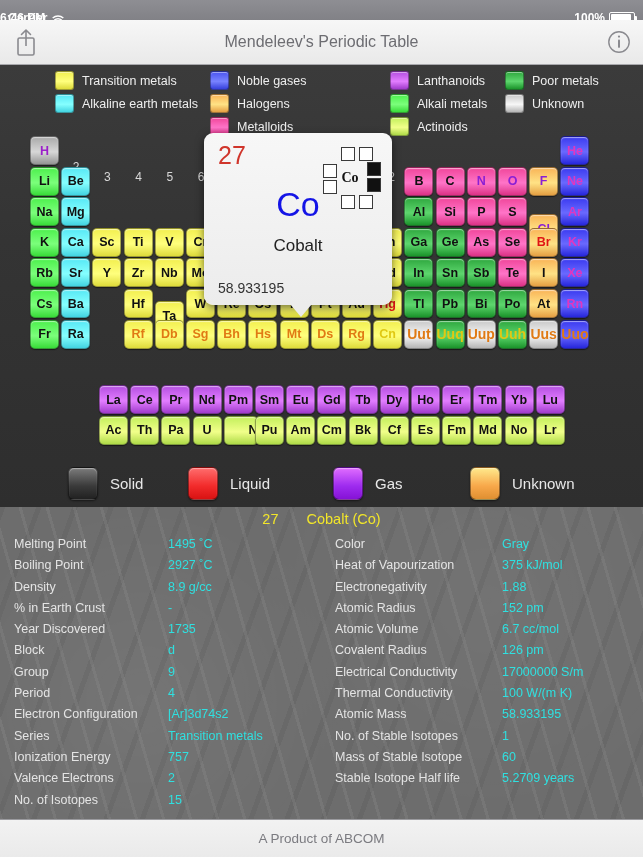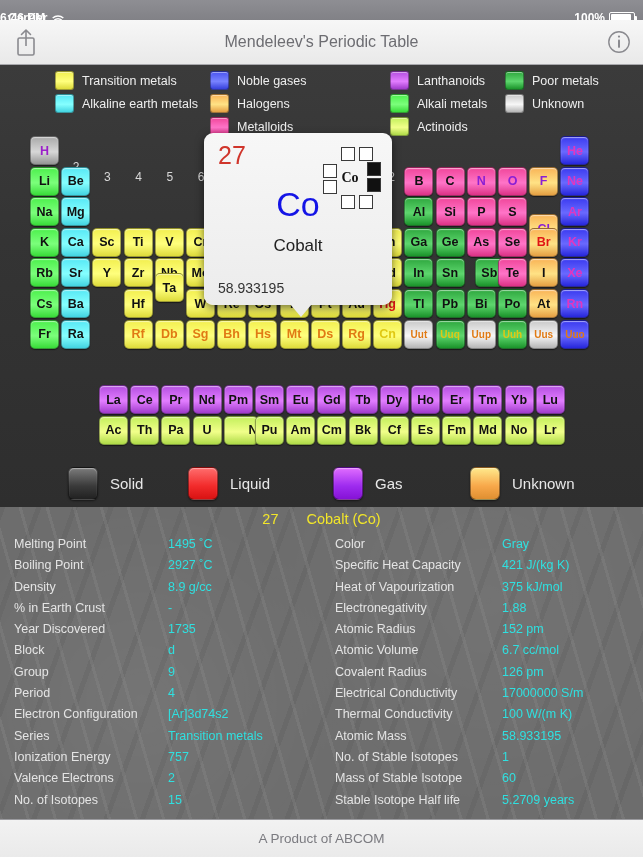--- a/index.html
+++ b/index.html
@@ -60,21 +60,21 @@
 
   
   .el{
     position:absolute;width:29px;height:29px;border-radius:5px;
     display:flex;align-items:center;justify-content:center;
     font-size:12.5px;font-weight:bold;
     box-shadow:inset 0 1px 1px rgba(255,255,255,.55),0 1px 1px rgba(0,0,0,.5);
     border:1px solid rgba(0,0,0,.35);
     box-sizing:border-box;cursor:pointer;
   }
-  .el.small{font-size:10px;}
+  .el.small{font-size:14px;}
 
   
   .state-legend{position:absolute;left:0;top:394px;width:643px;height:48px;}
   .st-item{position:absolute;display:flex;align-items:center;gap:12px;}
   .st-sw{width:28px;height:31px;border-radius:6px;border:1px solid rgba(0,0,0,.4);
          box-shadow:inset 0 1px 1px rgba(255,255,255,.4),0 1px 2px rgba(0,0,0,.5);}
   .st-lbl{color:#e8e8e8;font-size:15px;}
 
   
   .popup{
@@ -293,28 +293,28 @@
         <div class="el" style="left: 154.8px; top: 193.4px; background: linear-gradient(rgb(242, 239, 79) 0%, rgb(255, 255, 125) 55%, rgb(222, 219, 59) 100%); color: rgb(17, 17, 17);">Nb</div>
         <div class="el" style="left: 186px; top: 193.4px; background: linear-gradient(rgb(242, 239, 79) 0%, rgb(255, 255, 125) 55%, rgb(222, 219, 59) 100%); color: rgb(17, 17, 17);">Mo</div>
         <div class="el" style="left: 217.2px; top: 193.4px; background: linear-gradient(rgb(242, 239, 79) 0%, rgb(255, 255, 125) 55%, rgb(222, 219, 59) 100%); color: rgb(17, 17, 17);">Tc</div>
         <div class="el" style="left: 248.4px; top: 193.4px; background: linear-gradient(rgb(242, 239, 79) 0%, rgb(255, 255, 125) 55%, rgb(222, 219, 59) 100%); color: rgb(17, 17, 17);">Ru</div>
         <div class="el" style="left: 279.6px; top: 193.4px; background: linear-gradient(rgb(242, 239, 79) 0%, rgb(255, 255, 125) 55%, rgb(222, 219, 59) 100%); color: rgb(17, 17, 17);">Rh</div>
         <div class="el" style="left: 310.8px; top: 193.4px; background: linear-gradient(rgb(242, 239, 79) 0%, rgb(255, 255, 125) 55%, rgb(222, 219, 59) 100%); color: rgb(17, 17, 17);">Pd</div>
         <div class="el" style="left: 342px; top: 193.4px; background: linear-gradient(rgb(242, 239, 79) 0%, rgb(255, 255, 125) 55%, rgb(222, 219, 59) 100%); color: rgb(17, 17, 17);">Ag</div>
         <div class="el" style="left: 373.2px; top: 193.4px; background: linear-gradient(rgb(242, 239, 79) 0%, rgb(255, 255, 125) 55%, rgb(222, 219, 59) 100%); color: rgb(17, 17, 17);">Cd</div>
         <div class="el" style="left: 404.4px; top: 193.4px; background: linear-gradient(rgb(47, 168, 63) 0%, rgb(93, 214, 109) 55%, rgb(27, 148, 43) 100%); color: rgb(17, 17, 17);">In</div>
         <div class="el" style="left: 435.6px; top: 193.4px; background: linear-gradient(rgb(47, 168, 63) 0%, rgb(93, 214, 109) 55%, rgb(27, 148, 43) 100%); color: rgb(17, 17, 17);">Sn</div>
-        <div class="el" style="left: 466.8px; top: 193.4px; background: linear-gradient(rgb(47, 168, 63) 0%, rgb(93, 214, 109) 55%, rgb(27, 148, 43) 100%); color: rgb(17, 17, 17); margin-left: 8px;">Sb</div>
+        <div class="el" style="left: 466.8px; top: 193.4px; background: linear-gradient(rgb(47, 168, 63) 0%, rgb(93, 214, 109) 55%, rgb(27, 148, 43) 100%); color: rgb(17, 17, 17);">Sb</div>
         <div class="el" style="left: 498px; top: 193.4px; background: linear-gradient(rgb(240, 70, 154) 0%, rgb(255, 116, 200) 55%, rgb(220, 50, 134) 100%); color: rgb(17, 17, 17);">Te</div>
         <div class="el" style="left: 529.2px; top: 193.4px; background: linear-gradient(rgb(249, 180, 87) 0%, rgb(255, 226, 133) 55%, rgb(229, 160, 67) 100%); color: rgb(17, 17, 17);">I</div>
         <div class="el" style="left: 560.4px; top: 193.4px; background: linear-gradient(rgb(59, 59, 240) 0%, rgb(105, 105, 255) 55%, rgb(39, 39, 220) 100%); color: rgb(224, 54, 192);">Xe</div>
         <div class="el" style="left: 30px; top: 224px; background: linear-gradient(rgb(77, 240, 77) 0%, rgb(123, 255, 123) 55%, rgb(57, 220, 57) 100%); color: rgb(17, 17, 17);">Cs</div>
         <div class="el" style="left: 61.2px; top: 224px; background: linear-gradient(rgb(87, 232, 245) 0%, rgb(133, 255, 255) 55%, rgb(67, 212, 225) 100%); color: rgb(17, 17, 17);">Ba</div>
         <div class="el" style="left: 123.6px; top: 224px; background: linear-gradient(rgb(242, 239, 79) 0%, rgb(255, 255, 125) 55%, rgb(222, 219, 59) 100%); color: rgb(17, 17, 17);">Hf</div>
-        <div class="el" style="left: 154.8px; top: 208px; background: linear-gradient(rgb(242, 239, 79) 0%, rgb(255, 255, 125) 55%, rgb(222, 219, 59) 100%); color: rgb(17, 17, 17);">Ta</div>
+        <div class="el" style="left: 154.8px; top: 236px; background: linear-gradient(rgb(242, 239, 79) 0%, rgb(255, 255, 125) 55%, rgb(222, 219, 59) 100%); color: rgb(17, 17, 17);">Ta</div>
         <div class="el" style="left: 186px; top: 224px; background: linear-gradient(rgb(242, 239, 79) 0%, rgb(255, 255, 125) 55%, rgb(222, 219, 59) 100%); color: rgb(17, 17, 17);">W</div>
         <div class="el" style="left: 217.2px; top: 224px; background: linear-gradient(rgb(242, 239, 79) 0%, rgb(255, 255, 125) 55%, rgb(222, 219, 59) 100%); color: rgb(17, 17, 17);">Re</div>
         <div class="el" style="left: 248.4px; top: 224px; background: linear-gradient(rgb(242, 239, 79) 0%, rgb(255, 255, 125) 55%, rgb(222, 219, 59) 100%); color: rgb(17, 17, 17);">Os</div>
         <div class="el" style="left: 279.6px; top: 224px; background: linear-gradient(rgb(242, 239, 79) 0%, rgb(255, 255, 125) 55%, rgb(222, 219, 59) 100%); color: rgb(17, 17, 17);">Ir</div>
         <div class="el" style="left: 310.8px; top: 224px; background: linear-gradient(rgb(242, 239, 79) 0%, rgb(255, 255, 125) 55%, rgb(222, 219, 59) 100%); color: rgb(17, 17, 17);">Pt</div>
         <div class="el" style="left: 342px; top: 224px; background: linear-gradient(rgb(242, 239, 79) 0%, rgb(255, 255, 125) 55%, rgb(222, 219, 59) 100%); color: rgb(17, 17, 17);">Au</div>
         <div class="el" style="left: 373.2px; top: 224px; background: linear-gradient(rgb(242, 239, 79) 0%, rgb(255, 255, 125) 55%, rgb(222, 219, 59) 100%); color: rgb(224, 20, 20);">Hg</div>
         <div class="el" style="left: 404.4px; top: 224px; background: linear-gradient(rgb(47, 168, 63) 0%, rgb(93, 214, 109) 55%, rgb(27, 148, 43) 100%); color: rgb(17, 17, 17);">Tl</div>
         <div class="el" style="left: 435.6px; top: 224px; background: linear-gradient(rgb(47, 168, 63) 0%, rgb(93, 214, 109) 55%, rgb(27, 148, 43) 100%); color: rgb(17, 17, 17);">Pb</div>
         <div class="el" style="left: 466.8px; top: 224px; background: linear-gradient(rgb(47, 168, 63) 0%, rgb(93, 214, 109) 55%, rgb(27, 148, 43) 100%); color: rgb(17, 17, 17);">Bi</div>
@@ -470,24 +470,20 @@
           <span class="det-k">No. of Isotopes</span>
           <span class="det-v">15</span>
         </div>
       </div>
     <div class="det-col right" id="detRight">
         <div class="det-row">
           <span class="det-k">Color</span>
           <span class="det-v">Gray</span>
         </div>
         <div class="det-row">
-          <span class="det-k">Specific Heat Capacity</span>
-          <span class="det-v">421 J/(kg K)</span>
-        </div>
-        <div class="det-row">
           <span class="det-k">Heat of Vapourization</span>
           <span class="det-v">375 kJ/mol</span>
         </div>
         <div class="det-row">
           <span class="det-k">Electronegativity</span>
           <span class="det-v">1.88</span>
         </div>
         <div class="det-row">
           <span class="det-k">Atomic Radius</span>
           <span class="det-v">152 pm</span>

